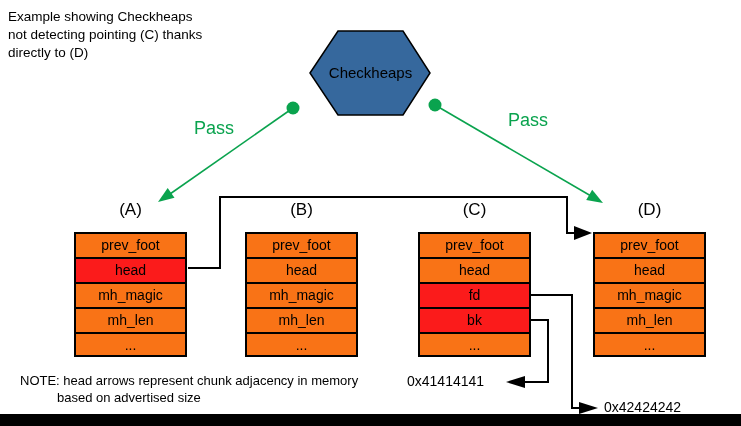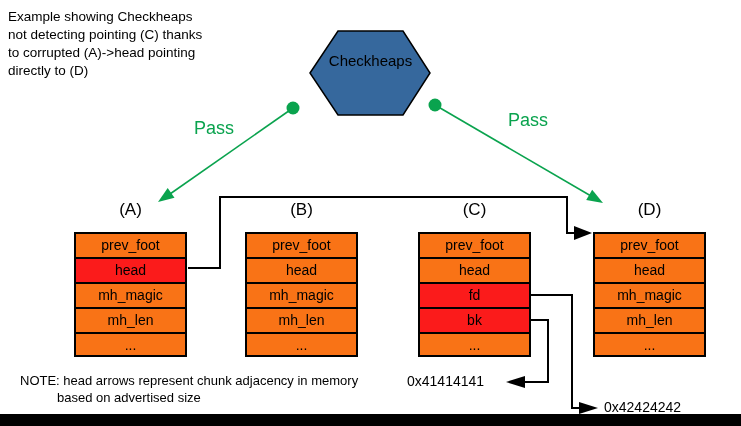--- a/index.html
+++ b/index.html
@@ -14,21 +14,21 @@
     overflow: hidden;
     padding-left: 40px;
   }
   .overlay { position: absolute; left: 0; top: 0; width: 741px; height: 426px; }
   .txt { position: absolute; white-space: nowrap; }
   .desc { left: 8px; top: 8px; font-size: 13.5px; line-height: 18px; }
   .pass { color: #0aa34e; font-size: 18px; }
   .pass-left  { left: 194px; top: 118px; }
   .pass-right { left: 508px; top: 110px; }
   .hexlabel {
-    left: 310px; top: 52px; width: 121px;
+    left: 310px; top: 64px; width: 121px;
     text-align: center; font-size: 15px;
   }
   .chunk { position: absolute; top: 198px; width: 113px; }
   .chunk-a { left: 74px; }
   .chunk-b { left: 245px; }
   .chunk-c { left: 418px; }
   .chunk-d { left: 593px; }
   .chunk-title { text-align: center; font-size: 17px; height: 26px; line-height: 24px; }
   .cells { margin-top: 8px; }
   .cell {
@@ -74,21 +74,20 @@
     <circle cx="435" cy="105" r="6.5" fill="#0aa34e"></circle>
 
     <polygon points="310,73 338,31 403,31 430,73 403,115 338,115" fill="#36689d" stroke="#000" stroke-width="1.5"></polygon>
 
     <rect x="0" y="414" width="741" height="12" fill="#000"></rect>
   </svg>
 
   <div class="txt desc">
     <div>Example showing Checkheaps</div>
     <div>not detecting pointing (C) thanks</div>
-    <div>to corrupted (A)-&gt;head pointing</div>
     <div>directly to (D)</div>
   </div>
 
   <div class="txt hexlabel">Checkheaps</div>
 
   <div class="txt pass pass-left">Pass</div>
   <div class="txt pass pass-right">Pass</div>
 
   <div class="chunk chunk-a">
     <div class="chunk-title">(A)</div>

